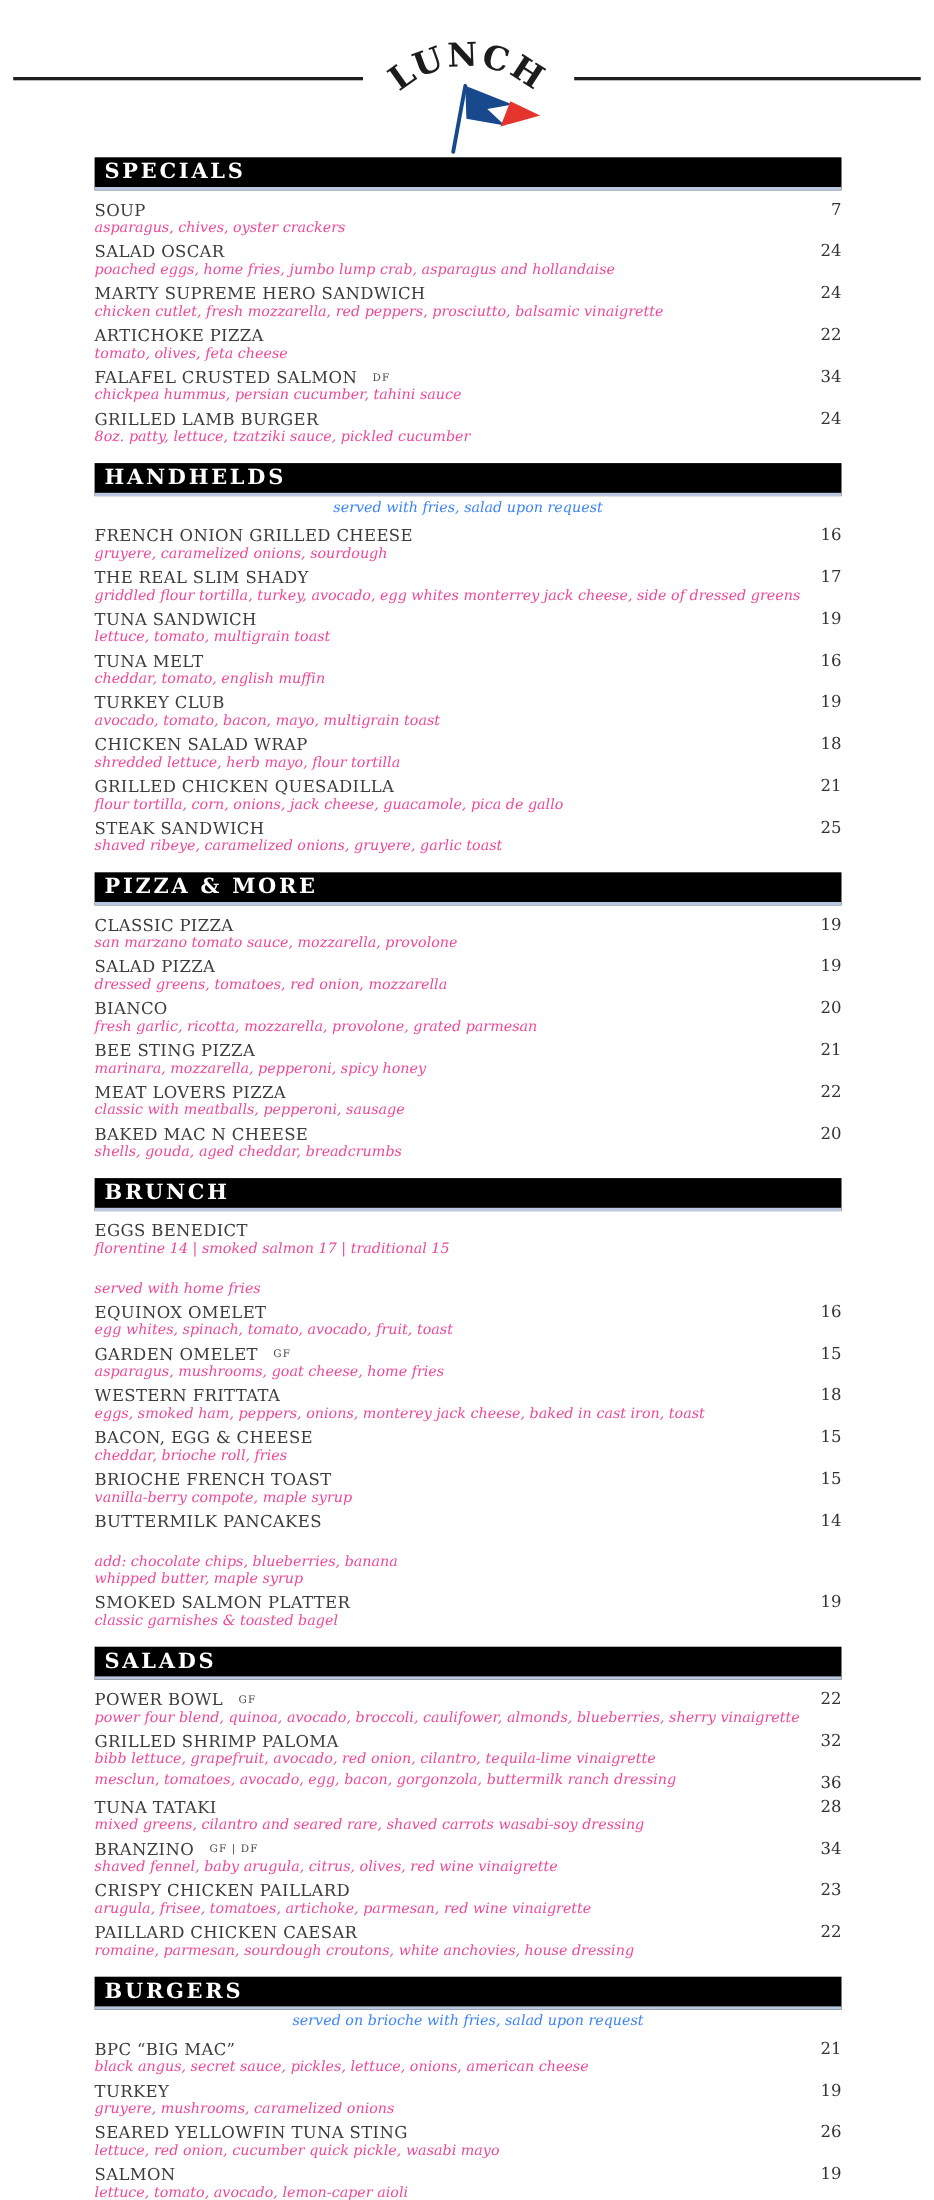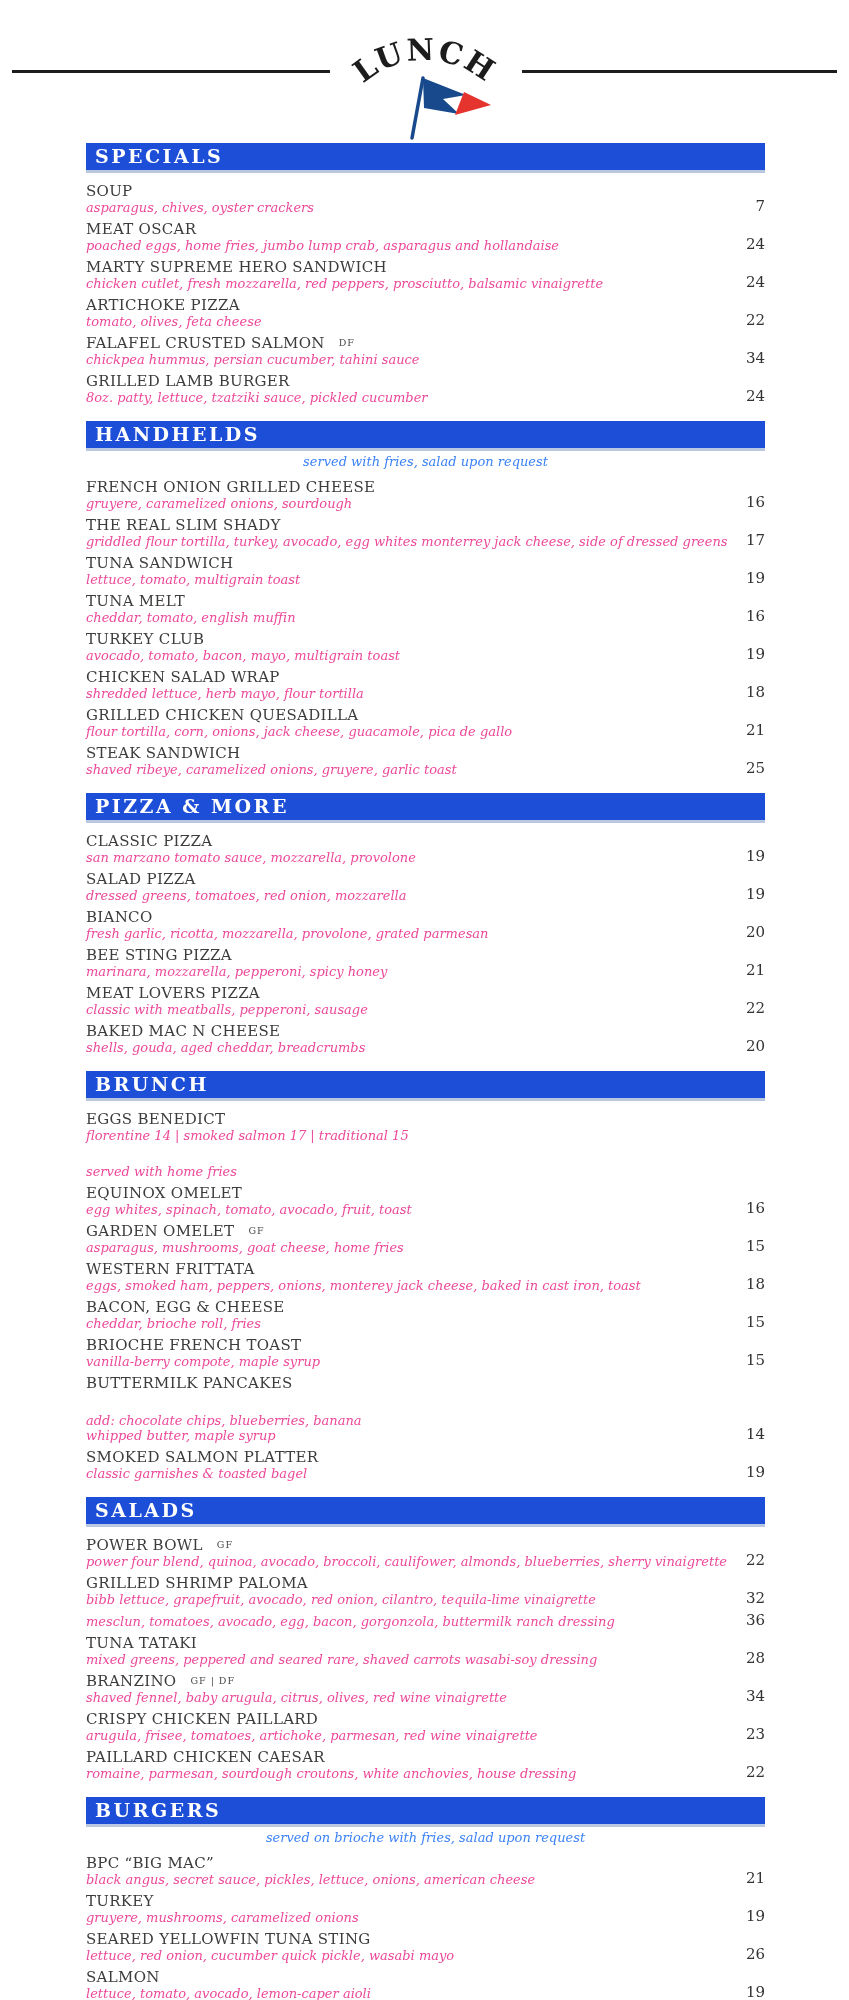--- a/index.html
+++ b/index.html
@@ -19,42 +19,42 @@
   .rule-right { right: 12px; width: 315px; }
   .logo { position: absolute; left: 50%; transform: translateX(-50%); top: 24px; }
 
   
   .content { position: absolute; top: 143px; left: 86px; right: 84px; }
 
   .menu-section { margin-top: 16px; }
   .menu-section:first-child { margin-top: 0; }
 
   .section-bar {
-    background: #1d4ed8;
+    background: #000000;
     border-bottom: 3px solid #b9c8e0;
     height: 27px;
     line-height: 27px;
     padding-left: 9px;
   }
   .section-title {
     color: #ffffff;
     font-size: 19px;
     font-weight: bold;
     letter-spacing: 2.5px;
   }
   .section-note {
     text-align: center;
     font-style: italic;
     font-size: 13px;
     color: #3b82f6;
     margin: 3px 0 1px 0;
   }
   .items { margin-top: 8px; }
 
-  .item { display: flex; align-items: flex-end; margin-bottom: 4px; }
+  .item { display: flex; align-items: flex-start; margin-bottom: 4px; }
   .item-main { flex: 1; min-width: 0; }
   .item-name {
     font-size: 15px;
     color: #3c3c3c;
     letter-spacing: 0.3px;
     line-height: 18px;
   }
   .item-tag {
     font-size: 9.5px;
     color: #4a4a4a;
@@ -119,21 +119,21 @@
               </div>
               <div class="item-desc">asparagus, chives, oyster crackers</div>
 
             </div>
             <div class="item-price">7</div>
           </div>
 
           <div class="item">
             <div class="item-main">
               <div class="item-name-row">
-                <span class="item-name">MEAT OSCAR</span>
+                <span class="item-name">SALAD OSCAR</span>
               </div>
               <div class="item-desc">poached eggs, home fries, jumbo lump crab, asparagus and hollandaise</div>
 
             </div>
             <div class="item-price">24</div>
           </div>
 
           <div class="item">
             <div class="item-main">
               <div class="item-name-row">
@@ -484,21 +484,21 @@
 
             </div>
             <div class="item-price">36</div>
           </div>
 
           <div class="item">
             <div class="item-main">
               <div class="item-name-row">
                 <span class="item-name">TUNA TATAKI</span>
               </div>
-              <div class="item-desc">mixed greens, peppered and seared rare, shaved carrots wasabi-soy dressing</div>
+              <div class="item-desc">mixed greens, cilantro and seared rare, shaved carrots wasabi-soy dressing</div>
 
             </div>
             <div class="item-price">28</div>
           </div>
 
           <div class="item">
             <div class="item-main">
               <div class="item-name-row">
                 <span class="item-name">BRANZINO</span><span class="item-tag">GF | DF</span>
               </div>

